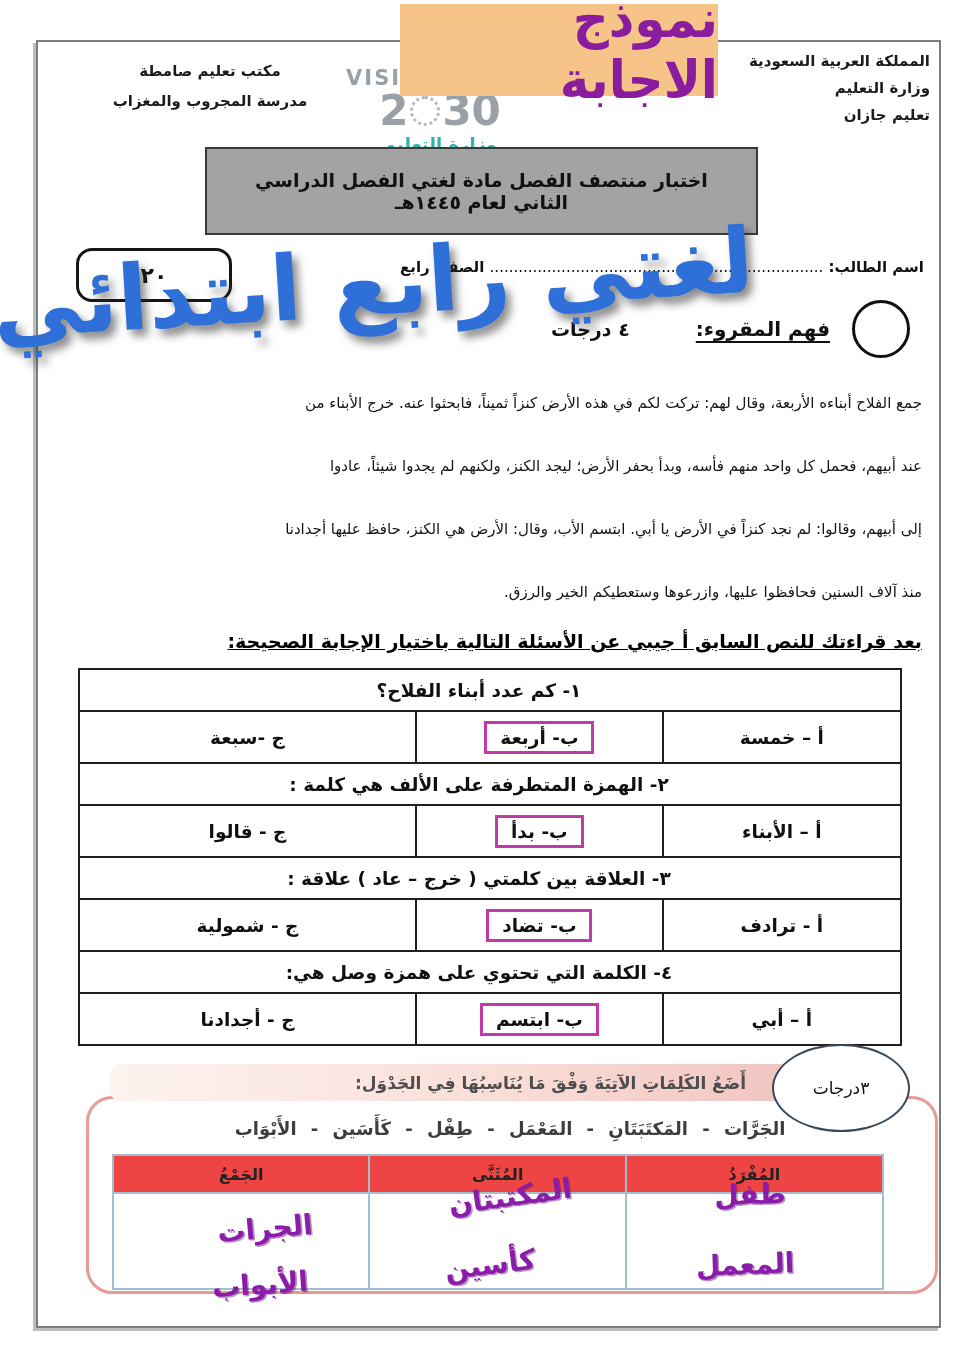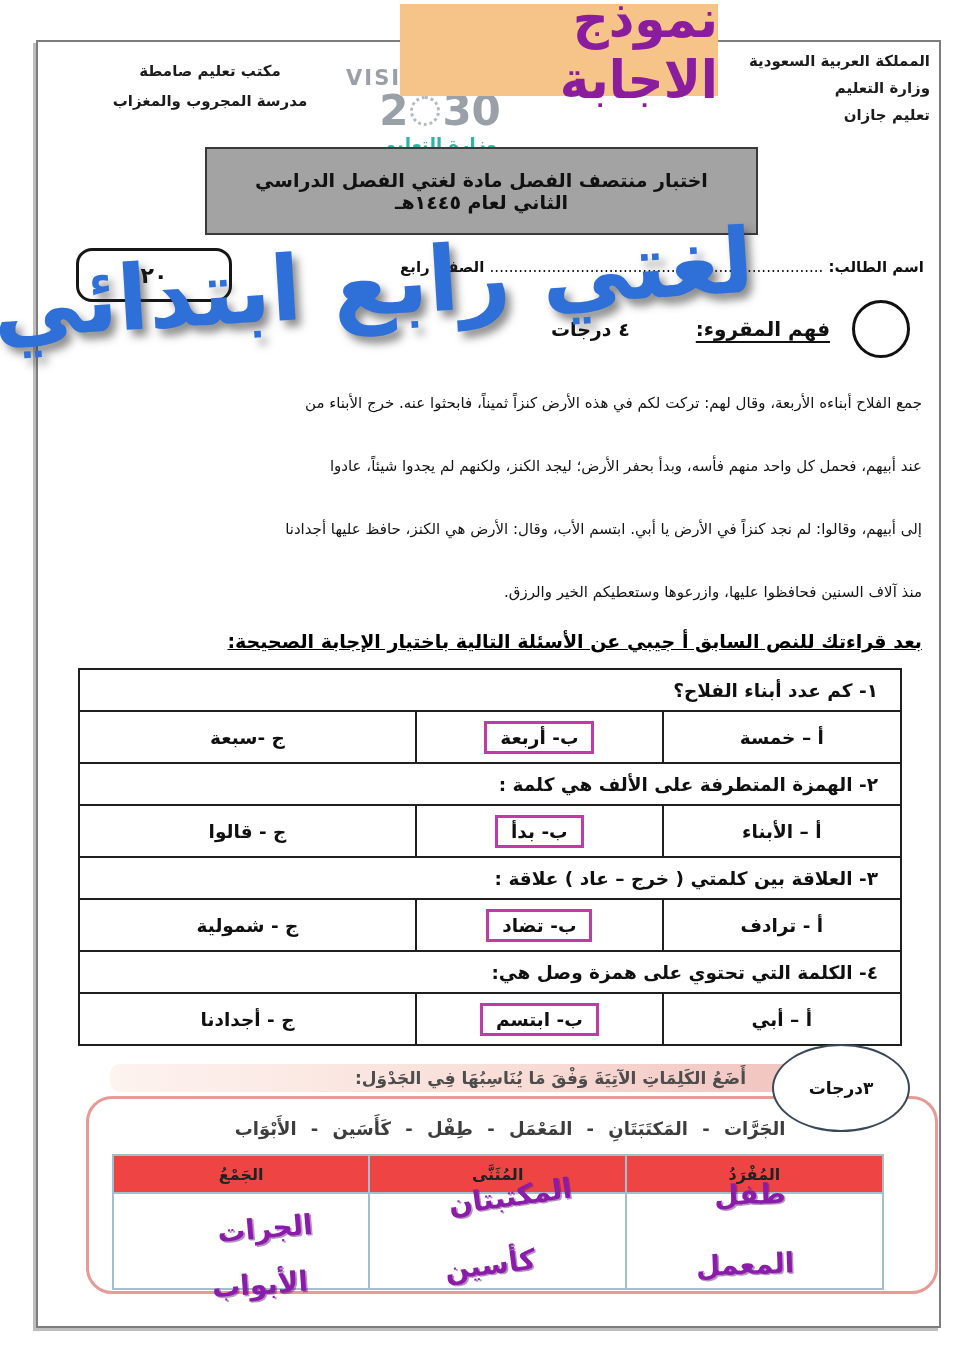--- a/index.html
+++ b/index.html
@@ -58,29 +58,29 @@
 
   
   .passage { position:absolute; top:372px; right:44px; left:36px; z-index:3; }
   .passage div { font-size:15px; color:#141414; line-height:63px; white-space:nowrap; text-align:right; }
 
   .instruction { position:absolute; top:630px; right:44px; font-size:19px; font-weight:bold; color:#000; z-index:3;text-decoration:underline; }
 
   
   table.qtable { position:absolute; top:668px; left:78px; width:824px; border-collapse:collapse; z-index:3; background:#fff; }
   table.qtable td { border:2px solid #1f1f1f; font-size:18.5px; font-weight:bold; color:#101010; }
-  td.qrow { height:42px; text-align:right; padding-right:22px; }
+  td.qrow { height:42px; text-align:center; padding-right:22px; }
   td.opt { height:52px; text-align:center; }
   .answer-box { display:inline-block; border:3px solid #c23aa8; padding:3px 13px; }
 
   
   .marks-oval { position:absolute; left:772px; top:1044px; width:138px; height:88px;
     border:2px solid #39495a; border-radius:50%; background:#fff; display:flex; align-items:center; justify-content:center;
-    font-size:17px; font-weight:bold; color:#111; z-index:6; }
-  .pink-banner { position:absolute; left:110px; top:1064px; width:706px; height:28px; border-radius:10px;
+    font-size:17px; font-weight:normal; color:#111; z-index:6; }
+  .pink-banner { position:absolute; left:110px; top:1064px; width:706px; height:37px; border-radius:10px;
     background:linear-gradient(to left, #f1c2be 0%, #f9ded8 45%, #fdf3ef 100%); z-index:4;
     display:flex; align-items:center; justify-content:flex-start; padding-right:70px;
     font-size:17px; font-weight:bold; color:#4d4d4d; }
   .wordbank-box { position:absolute; left:86px; top:1096px; width:852px; height:198px;
     border:3px solid #e79b96; border-radius:26px; background:#fff; z-index:1; }
   .wordbank { position:absolute; left:100px; top:1118px; width:820px; text-align:center;
     font-size:18px; font-weight:bold; color:#3d3d3d; word-spacing:8px; z-index:2; }
 
   table.btable { position:absolute; top:1154px; left:112px; width:772px; border-collapse:collapse; z-index:3; }
   table.btable td { border:2px solid #a3bfcf; }

